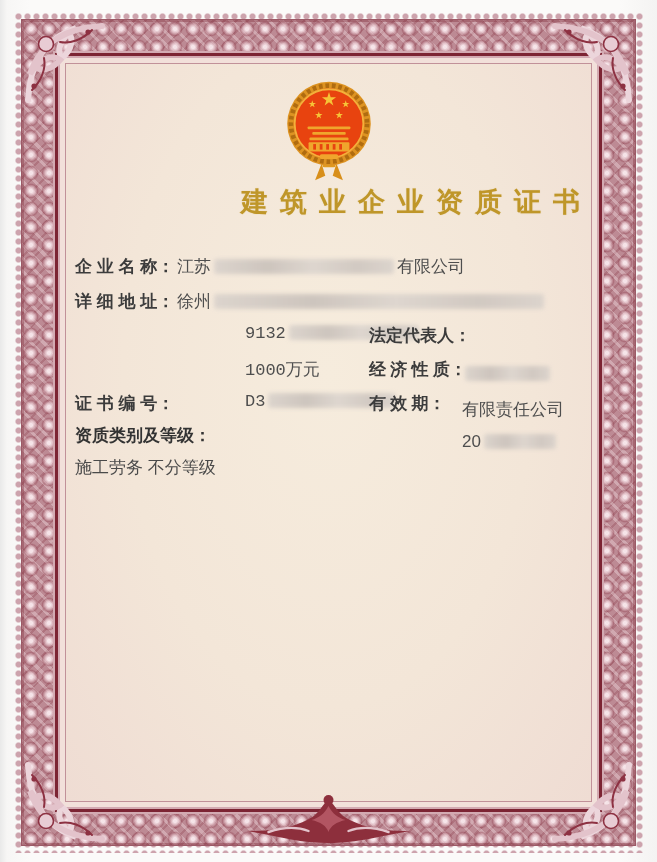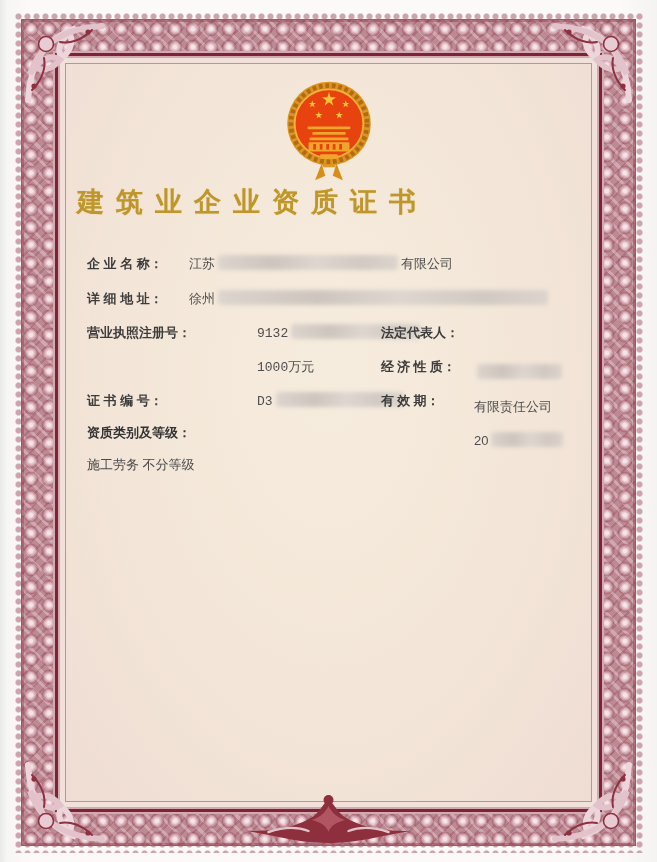--- a/index.html
+++ b/index.html
@@ -45,26 +45,26 @@
     position:absolute;inset:51px;
     background:radial-gradient(ellipse at 50% 42%,#f6ecdd 0%,#f3e6d8 55%,#efdcd3 100%);
     box-shadow:inset 0 0 0 1px #c19199;
   }
   .ornaments{position:absolute;inset:0;pointer-events:none;z-index:6;}
 
   
   .emblem{position:absolute;top:17px;left:50%;transform:translateX(-50%);width:94px;height:104px;}
   .title{
     position:absolute;top:121px;left:0;width:100%;
-    text-align:left;font-size:27px;font-weight:bold;
+    text-align:right;font-size:27px;font-weight:bold;
     color:#bf9629;letter-spacing:12px;text-indent:12px;
     text-shadow:0 0 1px rgba(191,150,41,.45);
     white-space:nowrap;
   }
-  .row{position:absolute;left:22px;right:6px;height:24px;font-size:13px;white-space:nowrap;}
+  .row{position:absolute;left:10px;right:6px;height:24px;font-size:17px;white-space:nowrap;}
   .label{position:absolute;left:0;color:#3c3c3c;font-weight:bold;}
   .v1{position:absolute;left:102px;color:#4e4e4e;text-align:right;}
   .v3{position:absolute;left:170px;color:#4e4e4e;font-family:Liberation Mono, monospace;}
   .rlabel{position:absolute;left:294px;color:#3c3c3c;font-weight:bold;font-family:Liberation Serif, serif;}
   .rval{position:absolute;left:387px;color:#4e4e4e;margin-top:40px;}
   .heading{position:absolute;left:0;color:#333;font-weight:bold;}
   .plain{position:absolute;left:0;color:#4a4a4a;text-align:right;}
   
   .redact{
     display:inline-block;vertical-align:-2px;height:15px;border-radius:3px;
@@ -128,21 +128,20 @@
         <span class="label">企 业 名 称：</span>
         <span class="v1"><span>江苏</span><span class="redact w180"></span><span>有限公司</span></span>
       </div>
 
       <div class="row" style="top:227px">
         <span class="label">详 细 地 址：</span>
         <span class="v1"><span>徐州</span><span class="redact w330"></span></span>
       </div>
 
       <div class="row" style="top:261px">
-        <span class="label">营业执照注册号：</span>
         <span class="v3"><span>9132</span><span class="redact w130"></span></span>
         <span class="rlabel">法定代表人：</span>
         <span class="rval"><span class="redact w85"></span></span>
       </div>
 
       <div class="row" style="top:295px">
         <span class="v3">1000万元</span>
         <span class="rlabel">经 济 性 质：</span>
         <span class="rval">有限责任公司</span>
       </div>

